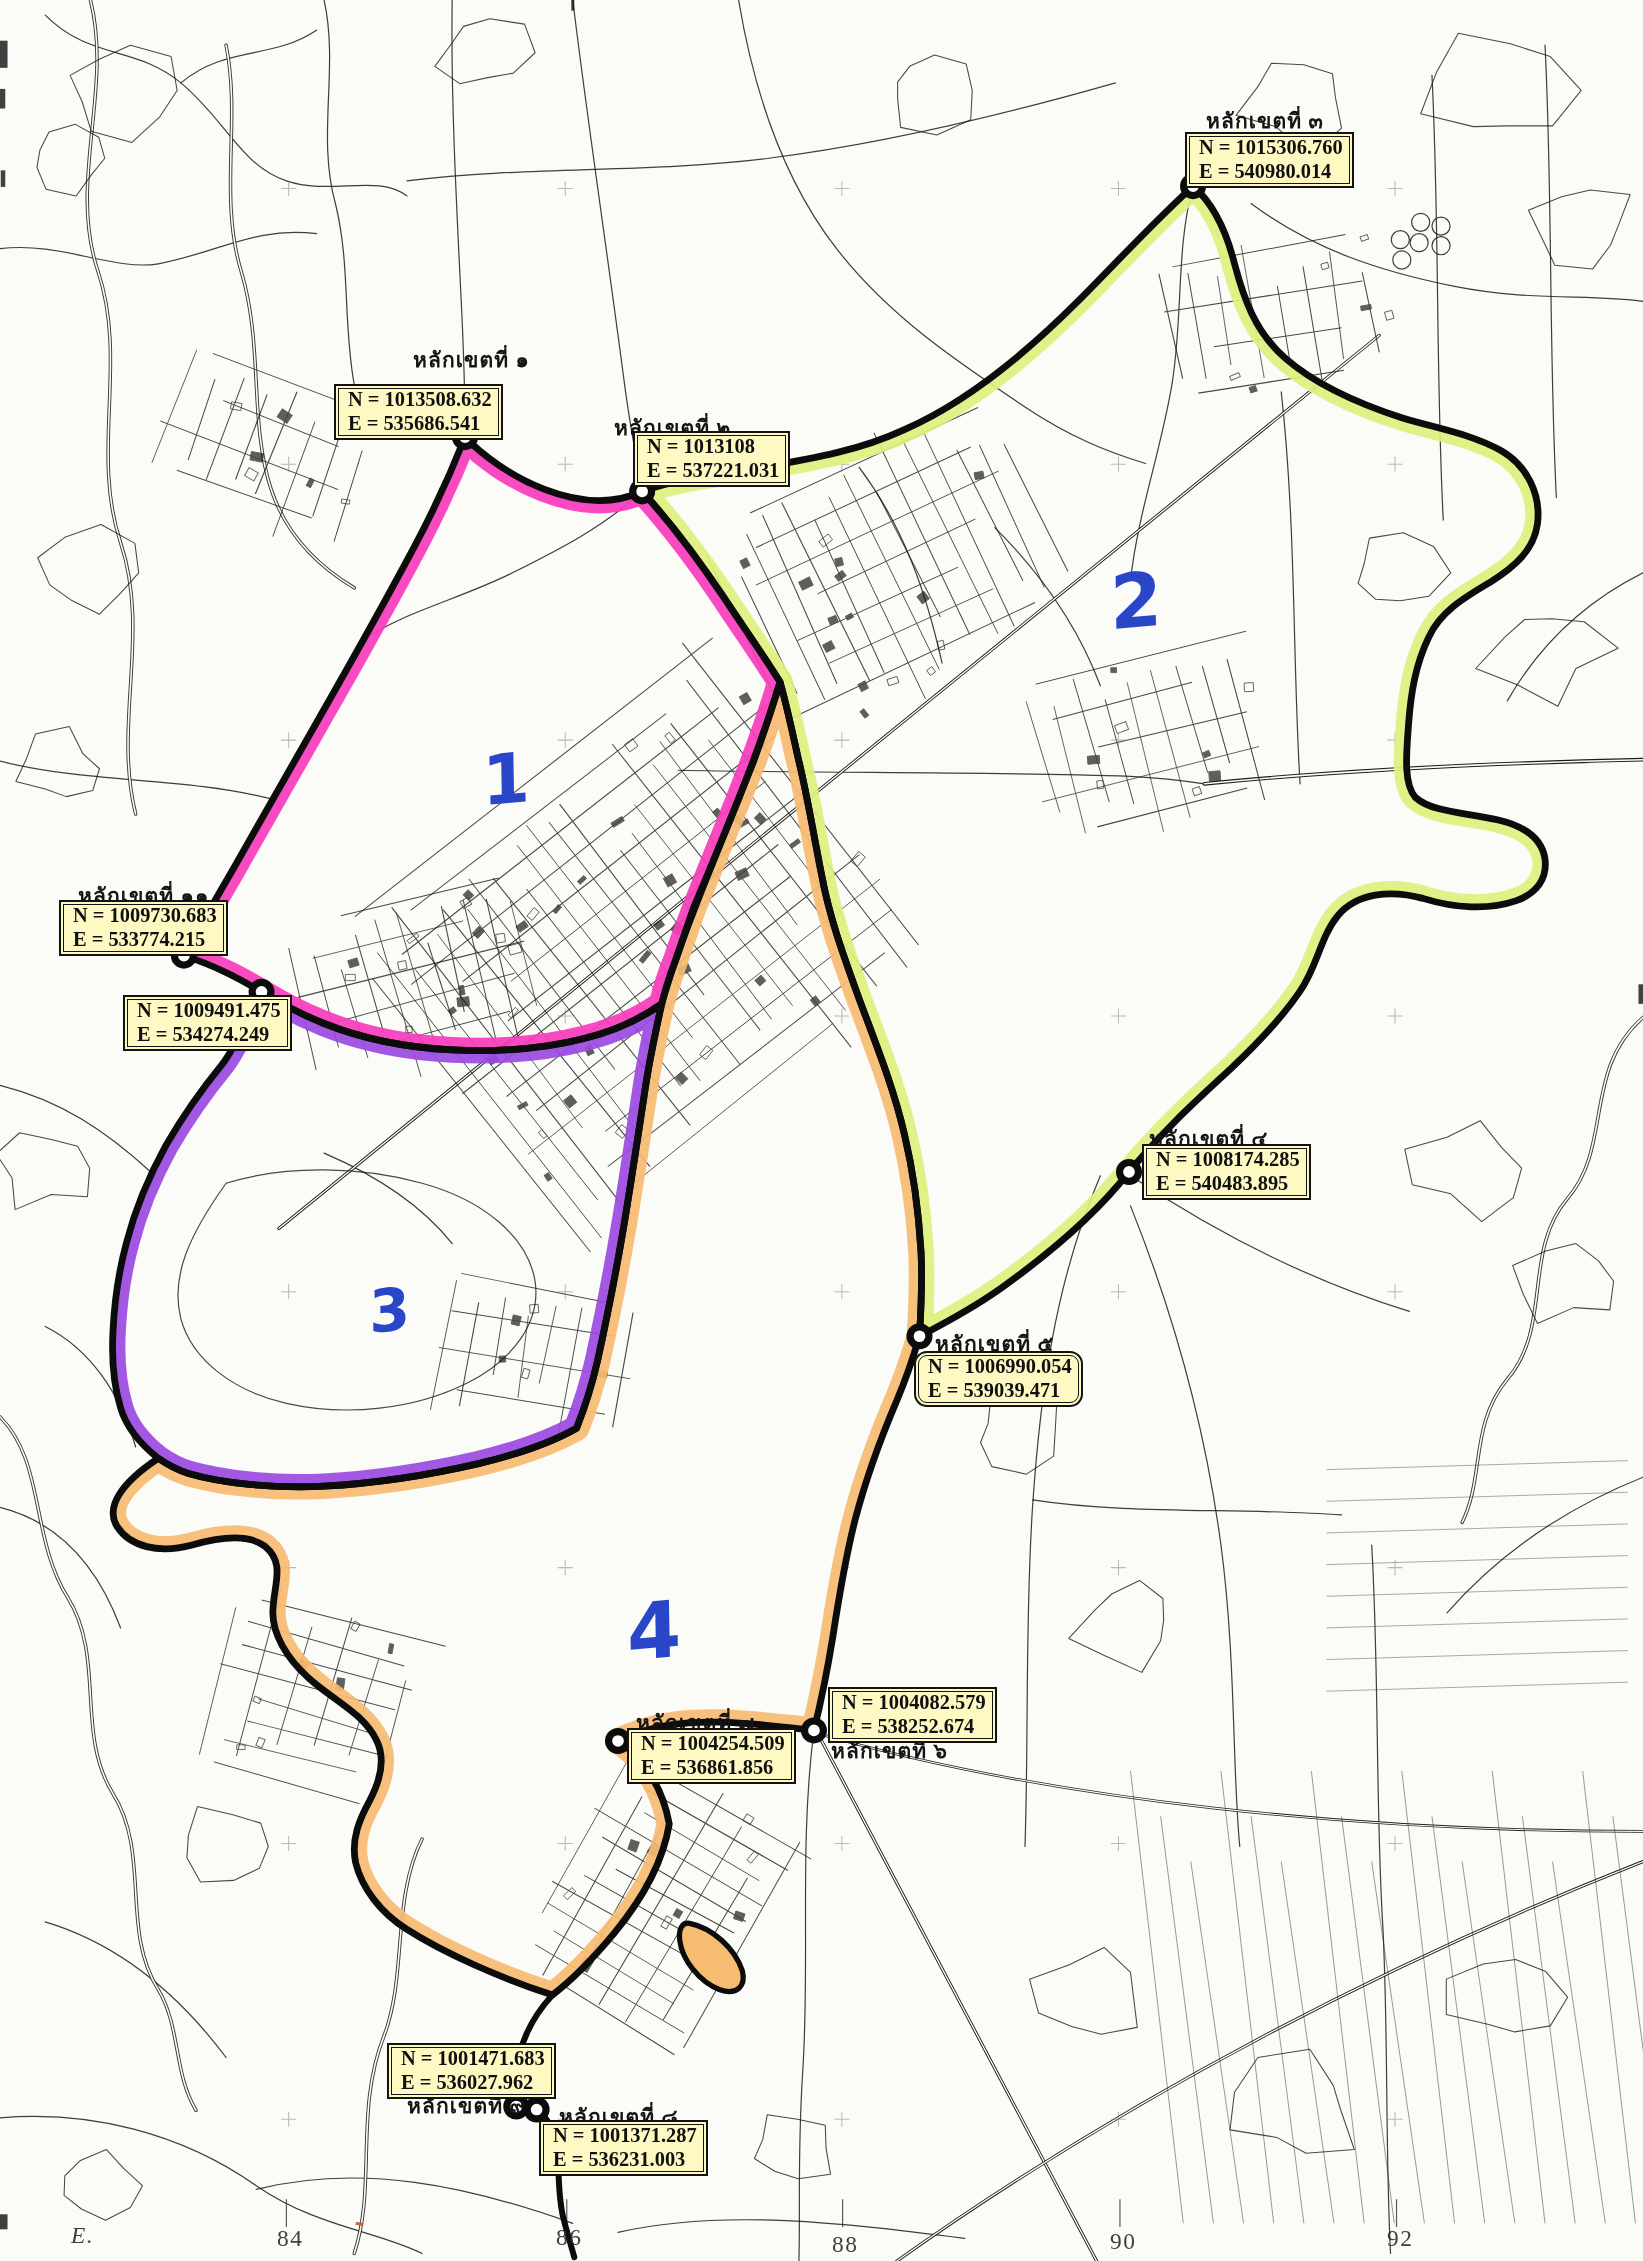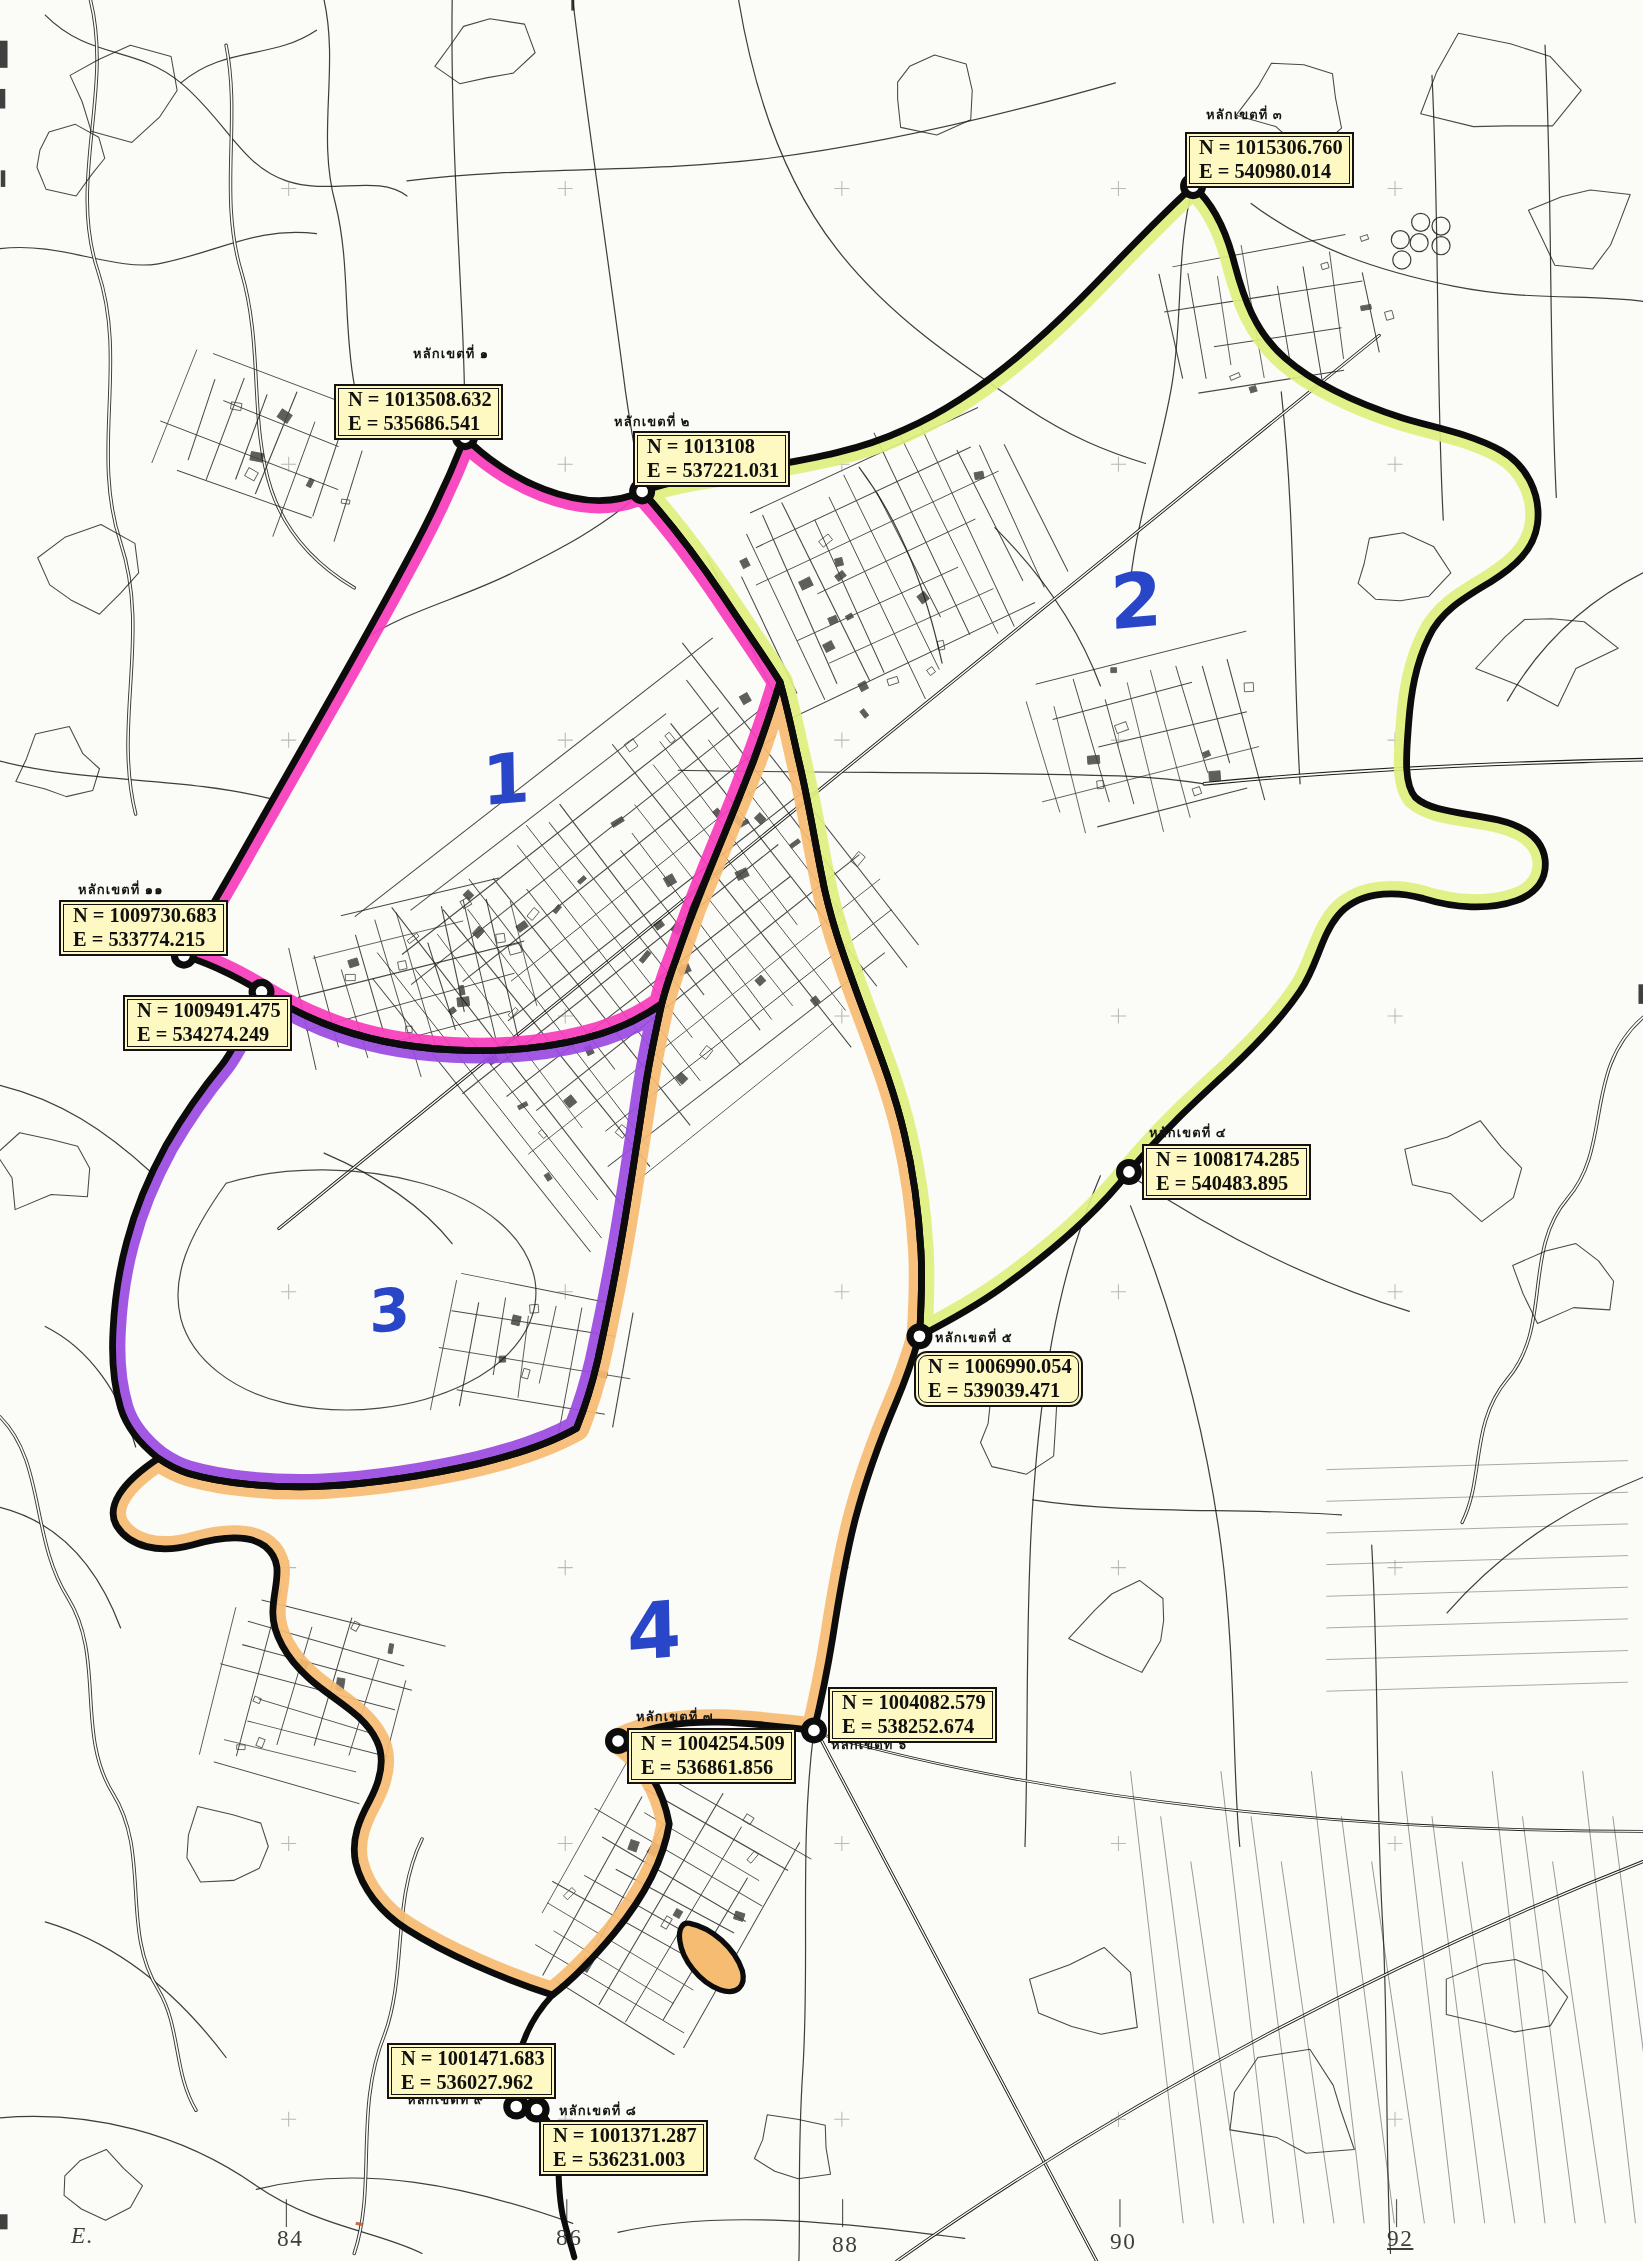--- a/index.html
+++ b/index.html
@@ -3,21 +3,21 @@
 <meta charset="utf-8">
 <style>
   html,body{margin:0;padding:0;background:#e8e8e4;}
   .stage{
     position:relative;width:1643px;height:2261px;overflow:hidden;
     background:#fbfbf7;
     font-family:"Liberation Serif",serif;
   }
   svg.maplayer{position:absolute;left:0;top:0;}
   .mtitle{
-    position:absolute;font-size:13px;font-weight:600;color:#141414;
+    position:absolute;font-size:21px;font-weight:600;color:#141414;
     letter-spacing:1.1px;white-space:nowrap;
     font-family:"Liberation Serif",serif;
   }
   .mbox{
     position:absolute;background:#fef9c3;
     border:2.3px solid #131313;outline:0.8px solid #131313;outline-offset:-5.3px;
     padding:2.3px 9px 3px 12px;font-size:20.4px;font-weight:700;line-height:1.15;
     white-space:nowrap;color:#101010;min-width:113px;
   }
   .mbox div{pointer-events:none;}
@@ -581,16 +581,16 @@
       </div>
       <div class="znum" style="left: 482px; top: 745px; font-size: 69px; color: rgb(41, 70, 200);">1</div>
       <div class="znum" style="left: 1110px; top: 564px; font-size: 75px; color: rgb(41, 70, 200);">2</div>
       <div class="znum" style="left: 369px; top: 1281px; font-size: 59px; color: rgb(41, 70, 200);">3</div>
       <div class="znum" style="left: 627px; top: 1592px; font-size: 78px; color: rgb(41, 70, 200);">4</div>
       <div class="glabel" style="left: 71px; top: 2222px; font-style: italic;">E.</div>
       <div class="glabel" style="left: 277px; top: 2225px;">84</div>
       <div class="glabel" style="left: 556px; top: 2224px;">86</div>
       <div class="glabel" style="left: 832px; top: 2231px;">88</div>
       <div class="glabel" style="left: 1110px; top: 2228px;">90</div>
-      <div class="glabel" style="left: 1387px; top: 2225px; text-decoration: underline;">92</div>
+      <div class="glabel" style="left: 1387px; top: 2225px;">92</div>
     </div>
 </div>
 
 
 </body></html>

